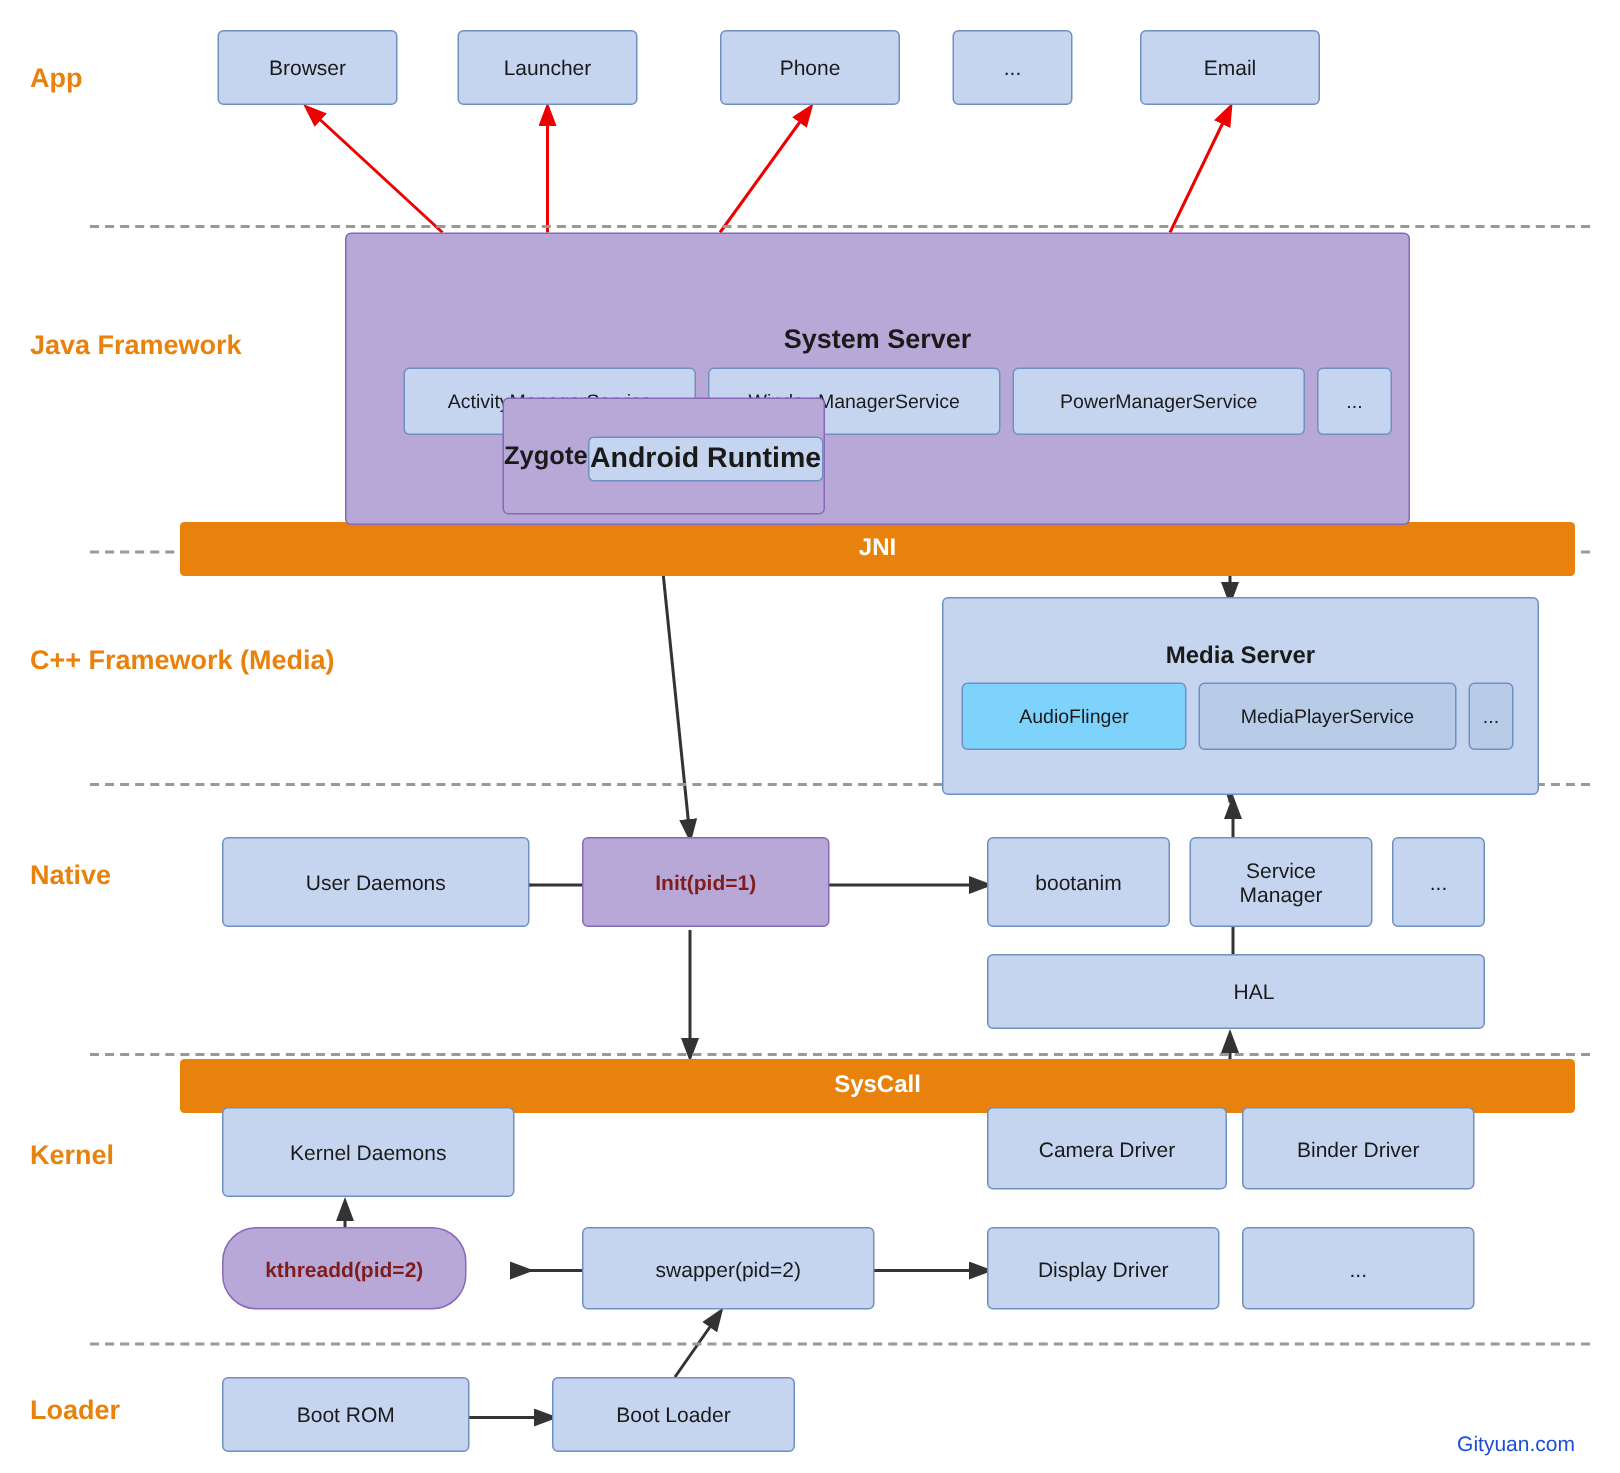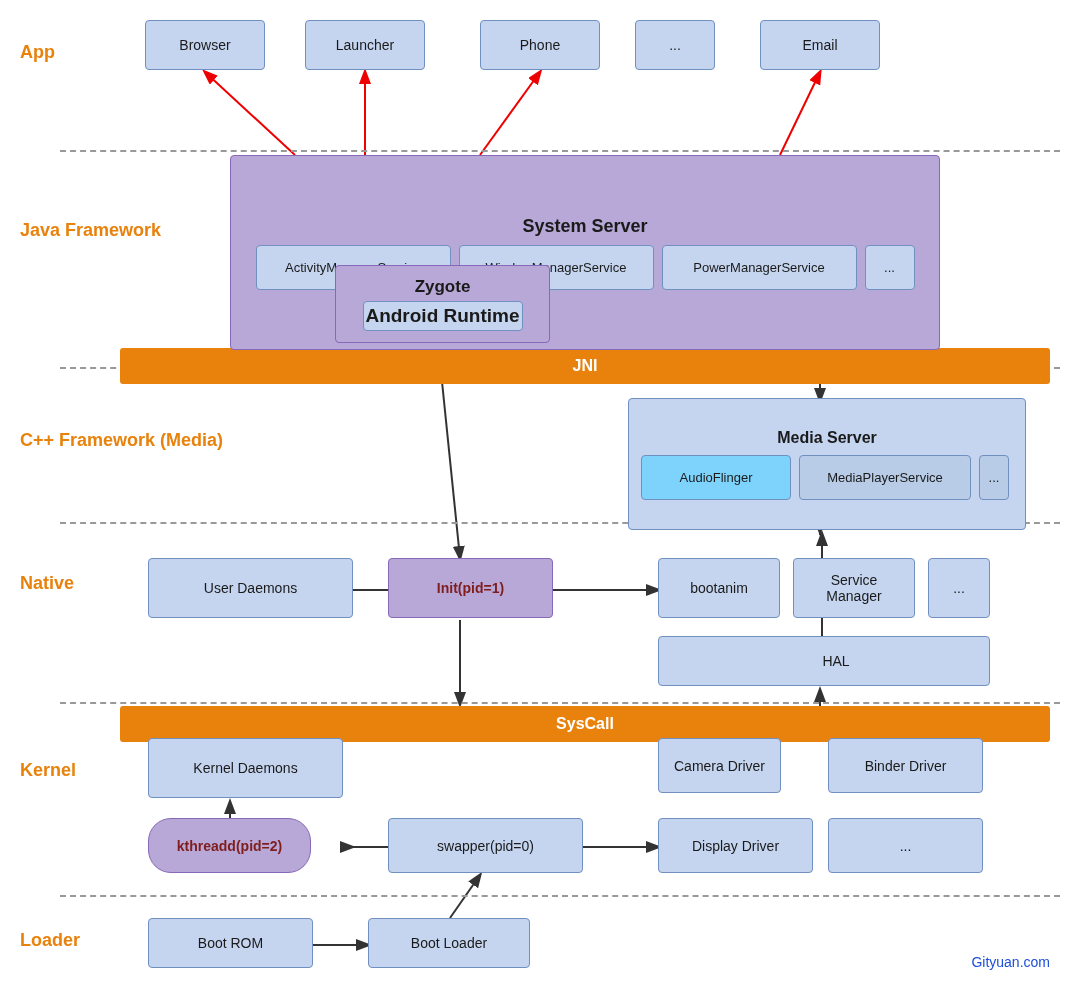--- a/index.html
+++ b/index.html
@@ -188,39 +188,39 @@
   <div class="blue-box" style="left:480px;top:20px;width:120px;height:50px;">
     <span>Phone</span>
   </div>
   <div class="blue-box" style="left:635px;top:20px;width:80px;height:50px;">
     <span>...</span>
   </div>
   <div class="blue-box" style="left:760px;top:20px;width:120px;height:50px;">
     <span>Email</span>
   </div>
 
-  <div class="purple-box" style="left:230px;top:155px;width:710px;height:195px;flex-direction:column;align-items:center;padding:8px 24px;">
+  <div class="purple-box" style="left:230px;top:155px;width:710px;height:195px;flex-direction:column;align-items:flex-end;padding:8px 11px;">
     <div style="font-weight:bold;font-size:18px;width:100%;text-align:center;margin-bottom:8px;">System Server</div>
     <div style="display:flex;gap:8px;flex-wrap:wrap;">
       <div class="blue-box" style="position:static;width:195px;height:45px;font-size:13px;">
         <span>ActivityManagerService</span>
       </div>
       <div class="blue-box" style="position:static;width:195px;height:45px;font-size:13px;">
         <span>WindowManagerService</span>
       </div>
       <div class="blue-box" style="position:static;width:195px;height:45px;font-size:13px;">
         <span>PowerManagerService</span>
       </div>
       <div class="blue-box" style="position:static;width:50px;height:45px;font-size:13px;">
         <span>...</span>
       </div>
     </div>
   </div>
 
-  <div class="purple-box" style="left:335px;top:265px;width:215px;height:78px;flex-direction:column;">
+  <div class="purple-box" style="left:335px;top:265px;width:215px;height:78px;flex-direction:row;">
     <div style="font-weight:bold;font-size:17px;">Zygote</div>
     <div class="blue-box" style="position:static;width:160px;height:30px;font-size:19px;margin-top:4px;font-weight:bold;">
       <span>Android Runtime</span>
     </div>
   </div>
 
   <div class="blue-box" style="left:628px;top:398px;width:398px;height:132px;flex-direction:column;align-items:flex-start;padding:8px 12px;">
     <div style="font-weight:bold;font-size:16px;width:100%;text-align:center;margin-bottom:8px;">Media Server</div>
     <div style="display:flex;gap:8px;">
       <div class="blue-box" style="position:static;width:150px;height:45px;font-size:13px;background:#7dd3fc;">
@@ -262,24 +262,24 @@
 
   <div class="blue-box" style="left:148px;top:738px;width:195px;height:60px;">
     <span>Kernel Daemons</span>
   </div>
 
   <div class="purple-box" style="left:148px;top:818px;width:163px;height:55px;border-radius:23px;">
     <span class="purple-text">kthreadd(pid=2)</span>
   </div>
 
   <div class="blue-box" style="left:388px;top:818px;width:195px;height:55px;">
-    <span>swapper(pid=0)</span>
-  </div>
-
-  <div class="blue-box" style="left:658px;top:738px;width:123px;height:55px;">
+    <span>swapper(pid=2)</span>
+  </div>
+
+  <div class="blue-box" style="left:658px;top:738px;width:160px;height:55px;">
     <span>Camera Driver</span>
   </div>
 
   <div class="blue-box" style="left:828px;top:738px;width:155px;height:55px;">
     <span>Binder Driver</span>
   </div>
 
   <div class="blue-box" style="left:658px;top:818px;width:155px;height:55px;">
     <span>Display Driver</span>
   </div>

